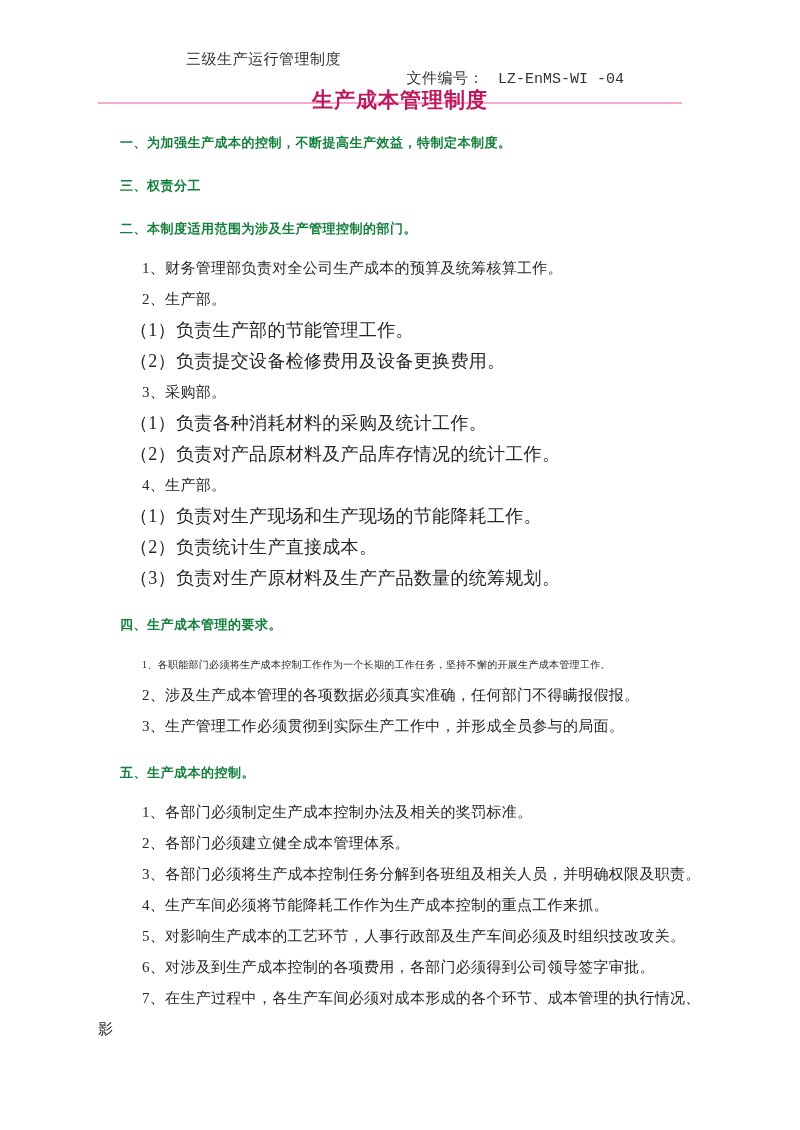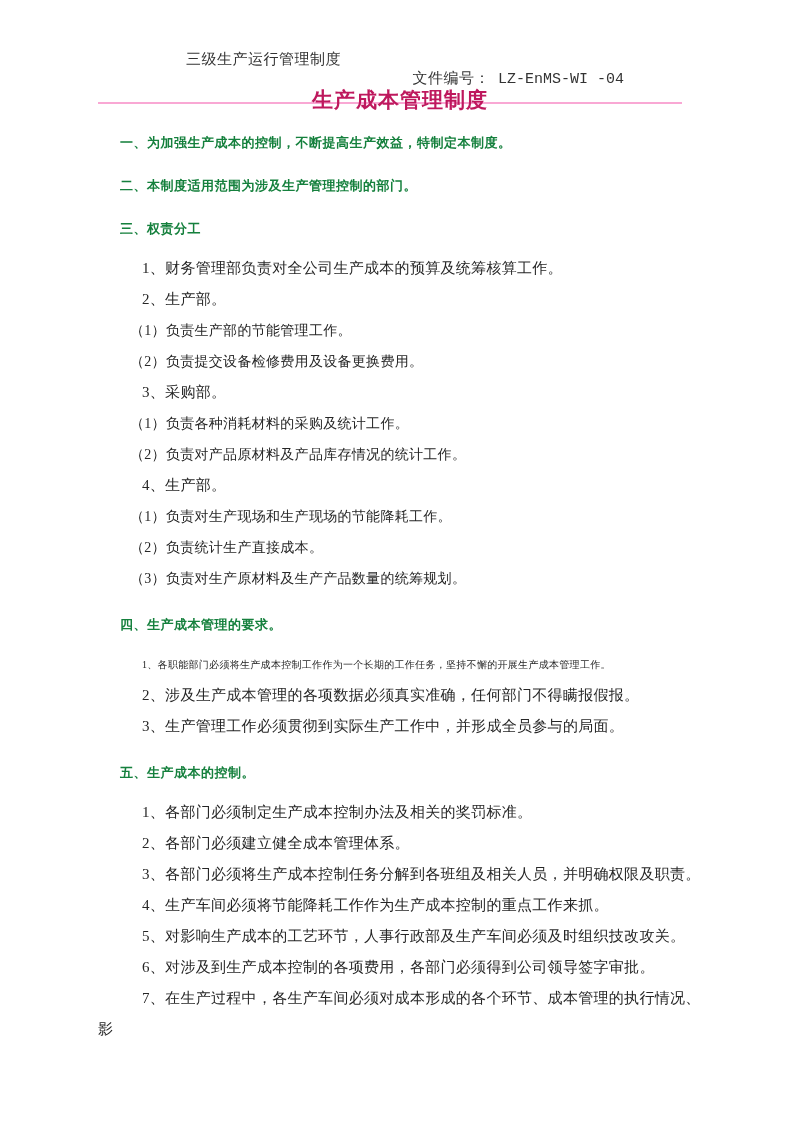--- a/index.html
+++ b/index.html
@@ -27,21 +27,21 @@
     font-size: 15px;
     color: #333333;
     white-space: nowrap;
     flex-direction: column;
   }
   .doc-header .category { margin-left: 88px; letter-spacing: 0.5px; }
   .doc-header .number-group { margin-left: auto; margin-right: 58px; display: flex; align-items: baseline; }
   .doc-header .number-label { letter-spacing: 0.5px; }
   .doc-header .number-value {
     font-family: "Liberation Mono", "DejaVu Sans Mono", monospace;
-    margin-left: 8px;
+    margin-left: 14px;
     font-size: 15px;
     color: #333333;
   }
   
   .doc-title {
     position: absolute;
     top: 86px; left: 0;
     width: 100%;
     text-align: center;
     font-size: 21px;
@@ -66,21 +66,21 @@
     padding-left: 22px;
     letter-spacing: 0.5px;
   }
   .p-item {
     font-size: 15px;
     line-height: 31px;
     text-indent: 44px;
     letter-spacing: 0.3px;
   }
   .p-subitem {
-    font-size: 14px;
+    font-size: 18px;
     line-height: 31px;
     text-indent: 32px;
     letter-spacing: 0.3px;
   }
   .p-para {
     font-size: 10px;
     line-height: 31px;
     text-indent: 44px;
     letter-spacing: 0.3px;
     text-align: justify;
@@ -97,22 +97,22 @@
       <span class="number-label">文件编号：</span>
       <span class="number-value">LZ-EnMS-WI -04</span>
     </span>
   </div>
 
   <h1 class="doc-title">生产成本管理制度</h1>
 
   <div class="content">
 
   <p class="p-heading">一、为加强生产成本的控制，不断提高生产效益，特制定本制度。</p>
+      <p class="p-heading">三、权责分工</p>
       <p class="p-heading">二、本制度适用范围为涉及生产管理控制的部门。</p>
-      <p class="p-heading">三、权责分工</p>
       <p class="p-item">1、财务管理部负责对全公司生产成本的预算及统筹核算工作。</p>
       <p class="p-item">2、生产部。</p>
       <p class="p-subitem">（1）负责生产部的节能管理工作。</p>
       <p class="p-subitem">（2）负责提交设备检修费用及设备更换费用。</p>
       <p class="p-item">3、采购部。</p>
       <p class="p-subitem">（1）负责各种消耗材料的采购及统计工作。</p>
       <p class="p-subitem">（2）负责对产品原材料及产品库存情况的统计工作。</p>
       <p class="p-item">4、生产部。</p>
       <p class="p-subitem">（1）负责对生产现场和生产现场的节能降耗工作。</p>
       <p class="p-subitem">（2）负责统计生产直接成本。</p>

